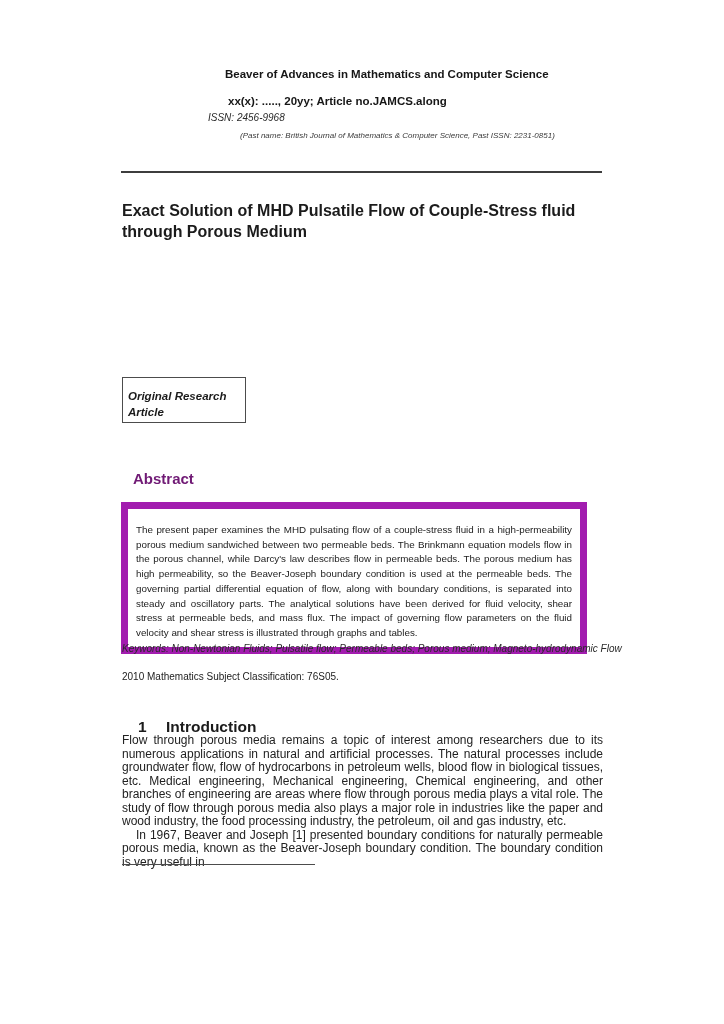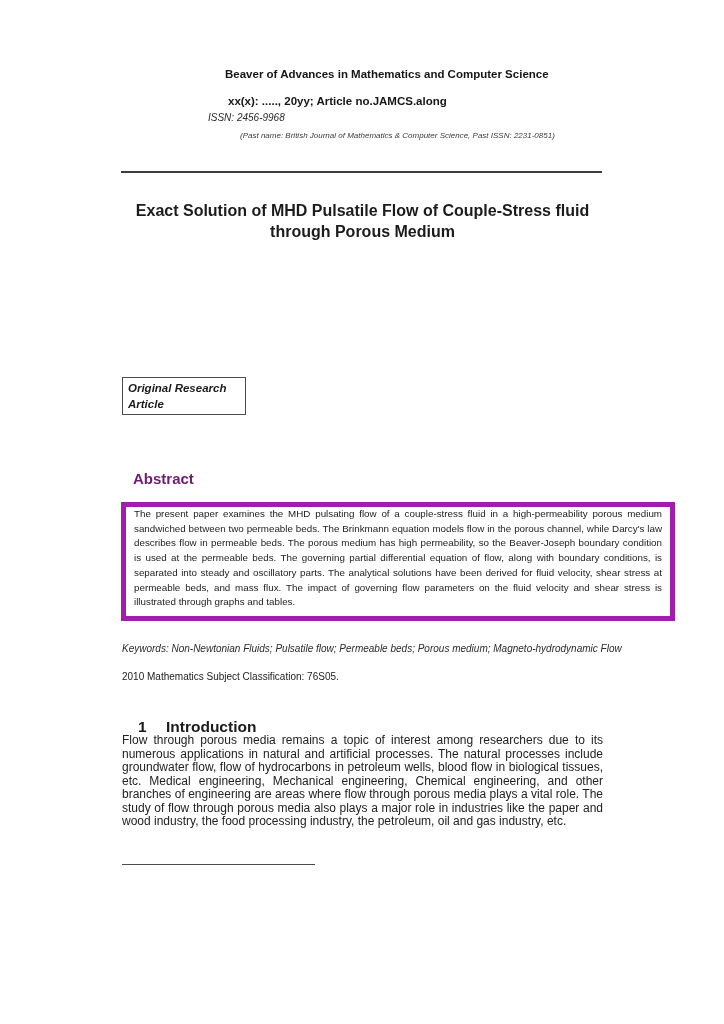--- a/index.html
+++ b/index.html
@@ -12,31 +12,31 @@
     color:#1e1e1e;
     overflow:hidden;
   }
   .journal-name{position:absolute;left:225px;top:68px;font-size:11.5px;font-weight:bold;white-space:nowrap;color:#161616;}
   .issue-line{position:absolute;left:228px;top:95px;font-size:11.5px;font-weight:bold;white-space:nowrap;color:#161616;}
   .issn-line{position:absolute;left:208px;top:112px;font-size:10px;font-style:italic;white-space:nowrap;color:#2a2a2a;}
   .past-name{position:absolute;left:240px;top:131px;font-size:8px;font-style:italic;white-space:nowrap;color:#3a3a3a;}
   .header-rule{position:absolute;left:121px;top:171px;width:481px;height:0;border-top:2px solid #3d3d3d;}
   .title{
     position:absolute;left:122px;top:200px;width:481px;margin:0;
-    font-size:16px;line-height:21px;font-weight:bold;text-align:center;color:#1b1b1b;
+    font-size:16px;line-height:21px;font-weight:bold;text-align:left;color:#1b1b1b;
   }
   .type-box{
     position:absolute;left:122px;top:377px;width:124px;box-sizing:border-box;
-    border:1px solid #4c4c4c;padding:3px 5px 2px;
+    border:1px solid #4c4c4c;padding:11px 5px 2px;
     font-size:11.5px;line-height:15.5px;font-weight:bold;font-style:italic;color:#1b1b1b;
   }
   .abstract-heading{position:absolute;left:133px;top:470px;margin:0;font-size:15px;font-weight:bold;color:#701a75;}
   .abstract-box{
-    position:absolute;left:121px;top:502px;width:554px;box-sizing:border-box;
-    border:5px solid #a21caf;padding:0 8px 6px;
+    position:absolute;left:121px;top:502px;width:466px;box-sizing:border-box;
+    border:7px solid #a21caf;padding:14px 8px 6px;
     font-size:9.8px;line-height:14.7px;text-align:justify;color:#222222;
   }
   .keywords{position:absolute;left:122px;top:641px;width:512px;font-size:10px;line-height:15px;font-style:italic;color:#2a2a2a;}
   .msc{position:absolute;left:122px;top:671px;font-size:10px;color:#222222;white-space:nowrap;}
   .section-heading{position:absolute;left:122px;top:702px;margin:16px;font-size:15.5px;font-weight:bold;color:#1b1b1b;}
   .section-heading .num{display:inline-block;width:28px;}
   .body-text{
     position:absolute;left:122px;top:734px;width:481px;
     font-size:12px;line-height:13.5px;text-align:justify;color:#222222;
   }
@@ -71,17 +71,18 @@
   <div class="keywords">Keywords: Non-Newtonian Fluids; Pulsatile flow; Permeable beds; Porous medium; Magneto-hydrodynamic Flow</div>
 
   <div class="msc">2010 Mathematics Subject Classification: 76S05.</div>
 
   <h2 class="section-heading">
     <span class="num">1</span><span>Introduction</span>
   </h2>
 
   <div class="body-text">
     <p>Flow through porous media remains a topic of interest among researchers due to its numerous applications in natural and artificial processes. The natural processes include groundwater flow, flow of hydrocarbons in petroleum wells, blood flow in biological tissues, etc. Medical engineering, Mechanical engineering, Chemical engineering, and other branches of engineering are areas where flow through porous media plays a vital role. The study of flow through porous media also plays a major role in industries like the paper and wood industry, the food processing industry, the petroleum, oil and gas industry, etc.</p>
+    <p class="indent">In 1967, Beaver and Joseph [1] presented boundary conditions for naturally permeable porous media, known as the Beaver-Joseph boundary condition. The boundary condition is very useful in</p>
   </div>
 
   <div class="footnote-rule"></div>
 
 </div>
 
 </body></html>

